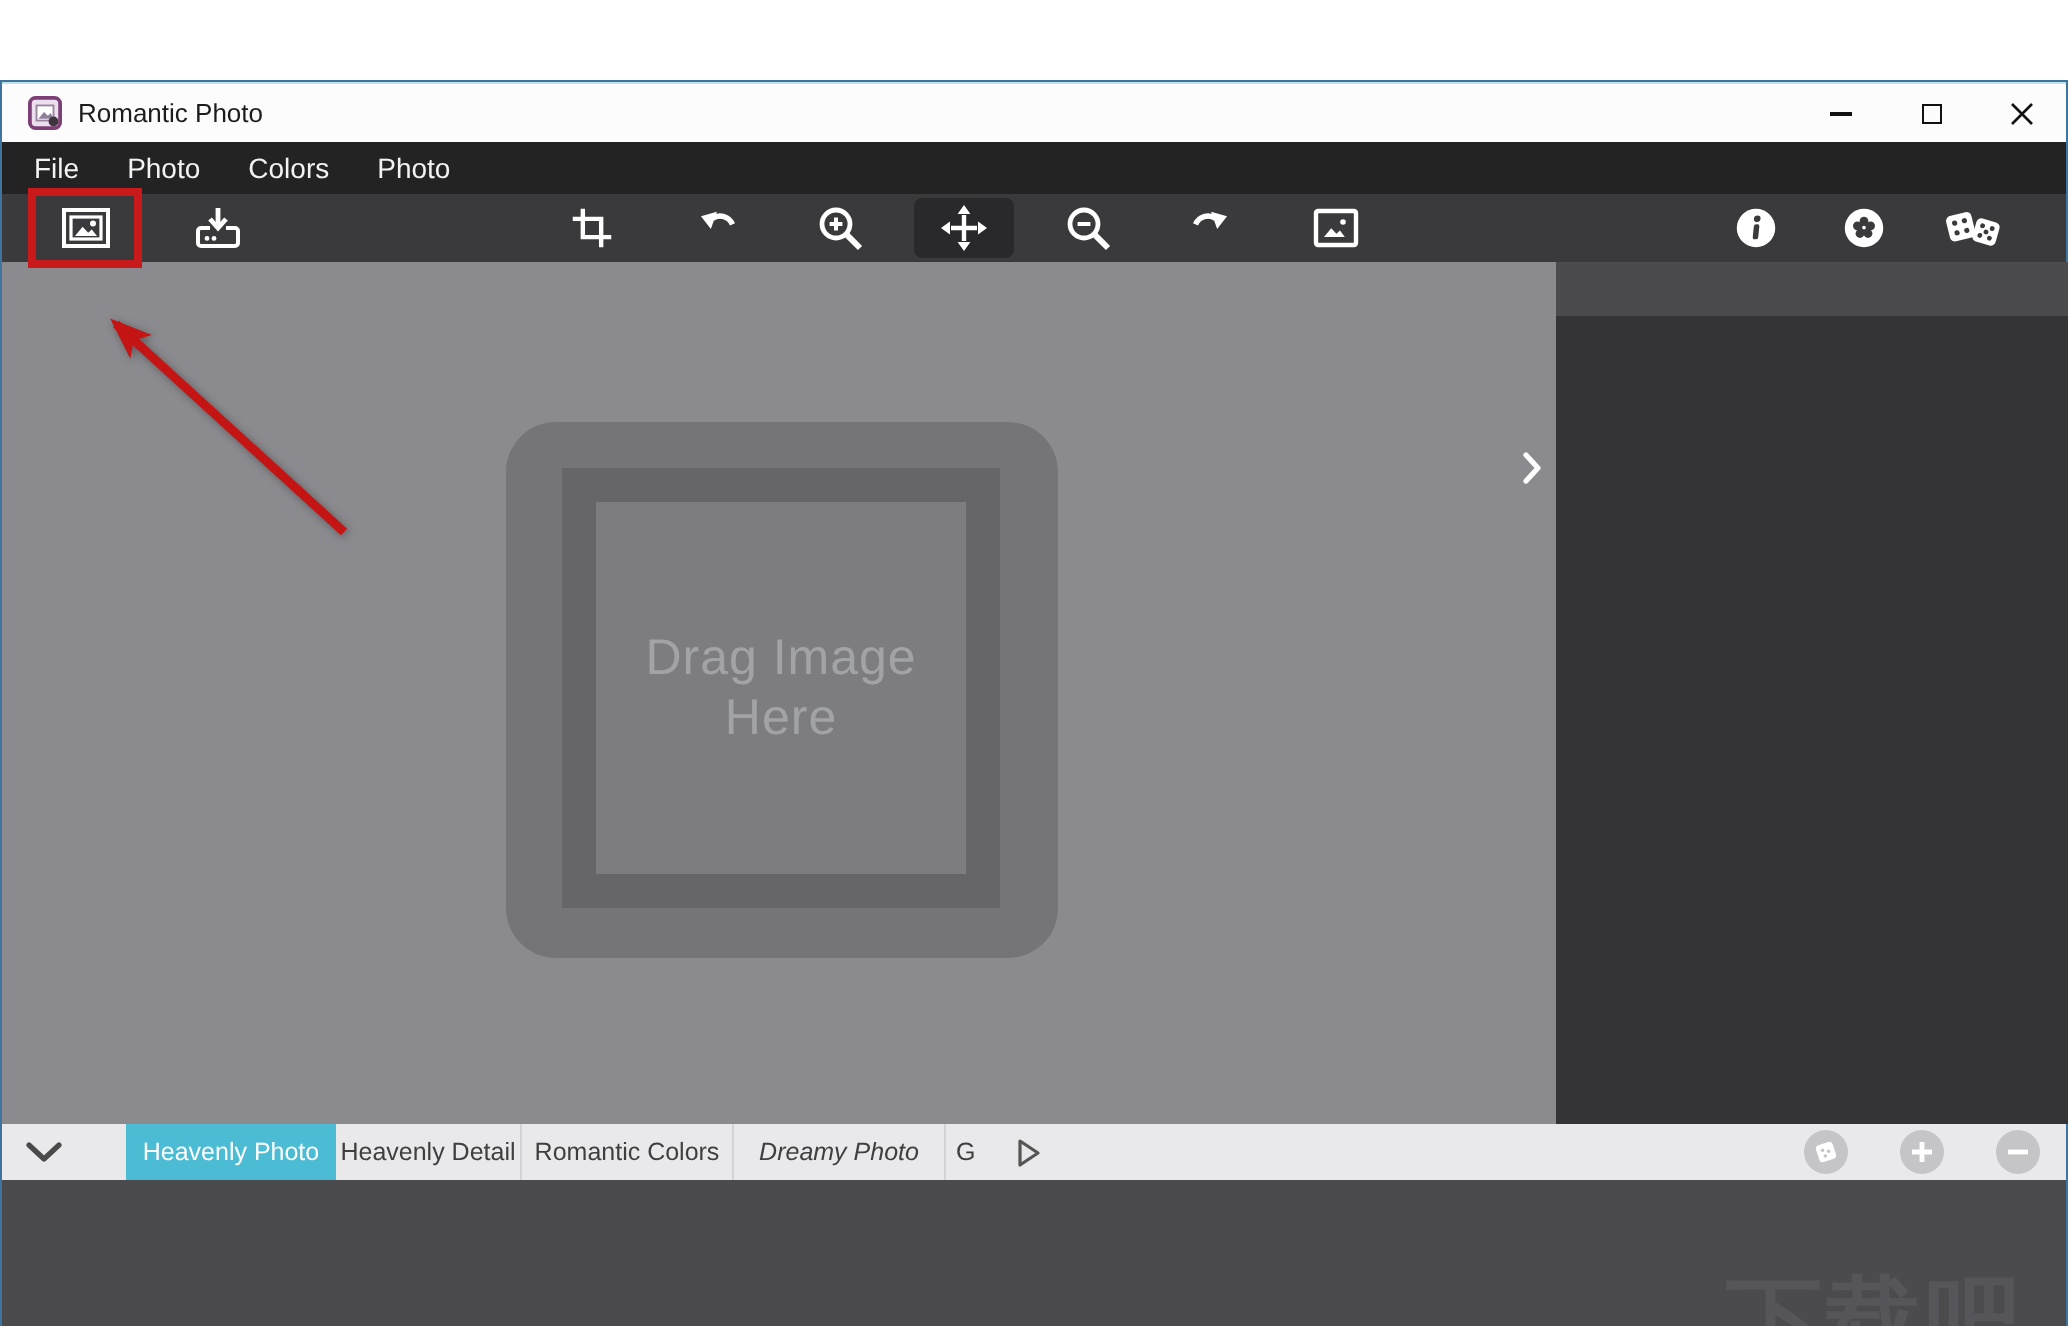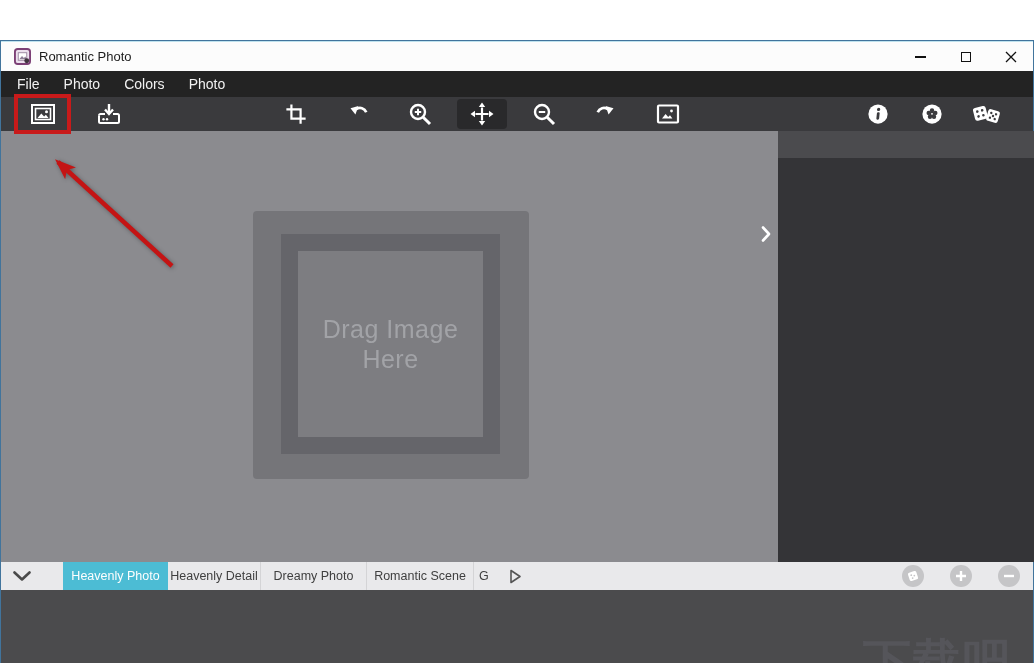--- a/index.html
+++ b/index.html
@@ -26,21 +26,21 @@
   .tool-btn.active-bg{width:50px;background:#29292b;border-radius:4px;}
   
   .red-box{position:absolute;left:13px;top:53px;width:57px;height:40px;box-sizing:border-box;
     border:4px solid #c81a1a;z-index:60;}
   .anno-svg{position:absolute;left:0;top:0;width:1034px;height:663px;z-index:50;pointer-events:none;
     filter:drop-shadow(1px 1px 2px rgba(0,0,0,0.35));}
   
   .canvas{position:absolute;left:0;top:90px;width:777px;height:431px;background:#8b8b8f;}
   .panel-toggle{position:absolute;left:755px;top:93px;width:20px;height:20px;z-index:5;
     display:flex;align-items:center;justify-content:center;}
-  .dropzone{position:absolute;left:252px;top:80px;width:276px;height:268px;background:#757579;border-radius:4px;}
+  .dropzone{position:absolute;left:252px;top:80px;width:276px;height:268px;background:#757579;border-radius:25px;}
   .drop-frame{position:absolute;left:28px;top:23px;width:219px;height:220px;box-sizing:border-box;
     border:17px solid #65656a;background:#7d7d81;display:flex;align-items:center;justify-content:center;}
   .drop-text{width:175px;text-align:center;font-size:25px;line-height:1.22;color:#a2a3a7;letter-spacing:0.5px;}
   
   .right-panel{position:absolute;left:777px;top:90px;width:257px;height:431px;background:#343437;}
   .right-panel-strip{position:absolute;left:0;top:0;width:100%;height:27px;background:#4b4b4e;}
   
   .tabbar{position:absolute;left:0;top:521px;width:100%;height:28px;background:#e9e9eb;display:flex;align-items:stretch;}
   .tab-collapse{width:62px;display:flex;align-items:center;justify-content:flex-start;padding-left:12px;box-sizing:border-box;}
   .tab{font-size:12.5px;color:#3f3f3f;display:flex;align-items:center;justify-content:center;
@@ -233,22 +233,22 @@
   </svg>
 
   <div class="tabbar">
     <div class="tab-collapse">
       <svg width="18" height="11" viewBox="0 0 18 11">
         <path d="M1.5 1.5l7.5 7 7.5-7" fill="none" stroke="#4a4a4a" stroke-width="2.6" stroke-linecap="round" stroke-linejoin="round"></path>
       </svg>
     </div>
     <div class="tab selected" style="width:105px;">Heavenly Photo</div>
     <div class="tab" style="width:93px;">Heavenly Detail</div>
-    <div class="tab" style="width:106px;">Dreamy Photo</div>
-    <div class="tab" style="width:107px;">Romantic Scene</div>
+    <div class="tab" style="width:106px;">Romantic Colors</div>
+    <div class="tab" style="width:106px;font-style:italic;">Dreamy Photo</div>
     <div class="tab" style="width:24px;border-right:none;justify-content:flex-start;padding-left:5px;">G</div>
     <div class="tab-nav">
       <svg width="13" height="15" viewBox="0 0 13 15">
         <path d="M2 1.5l9 6-9 6z" fill="none" stroke="#555" stroke-width="1.6" stroke-linejoin="round"></path>
       </svg>
     </div>
     <div class="tab-circles">
       <div class="circle-btn">
         <svg width="14" height="14" viewBox="0 0 16 16">
           <rect x="3" y="3" width="10" height="10" rx="2" fill="#fff" transform="rotate(-18 8 8)"></rect>

